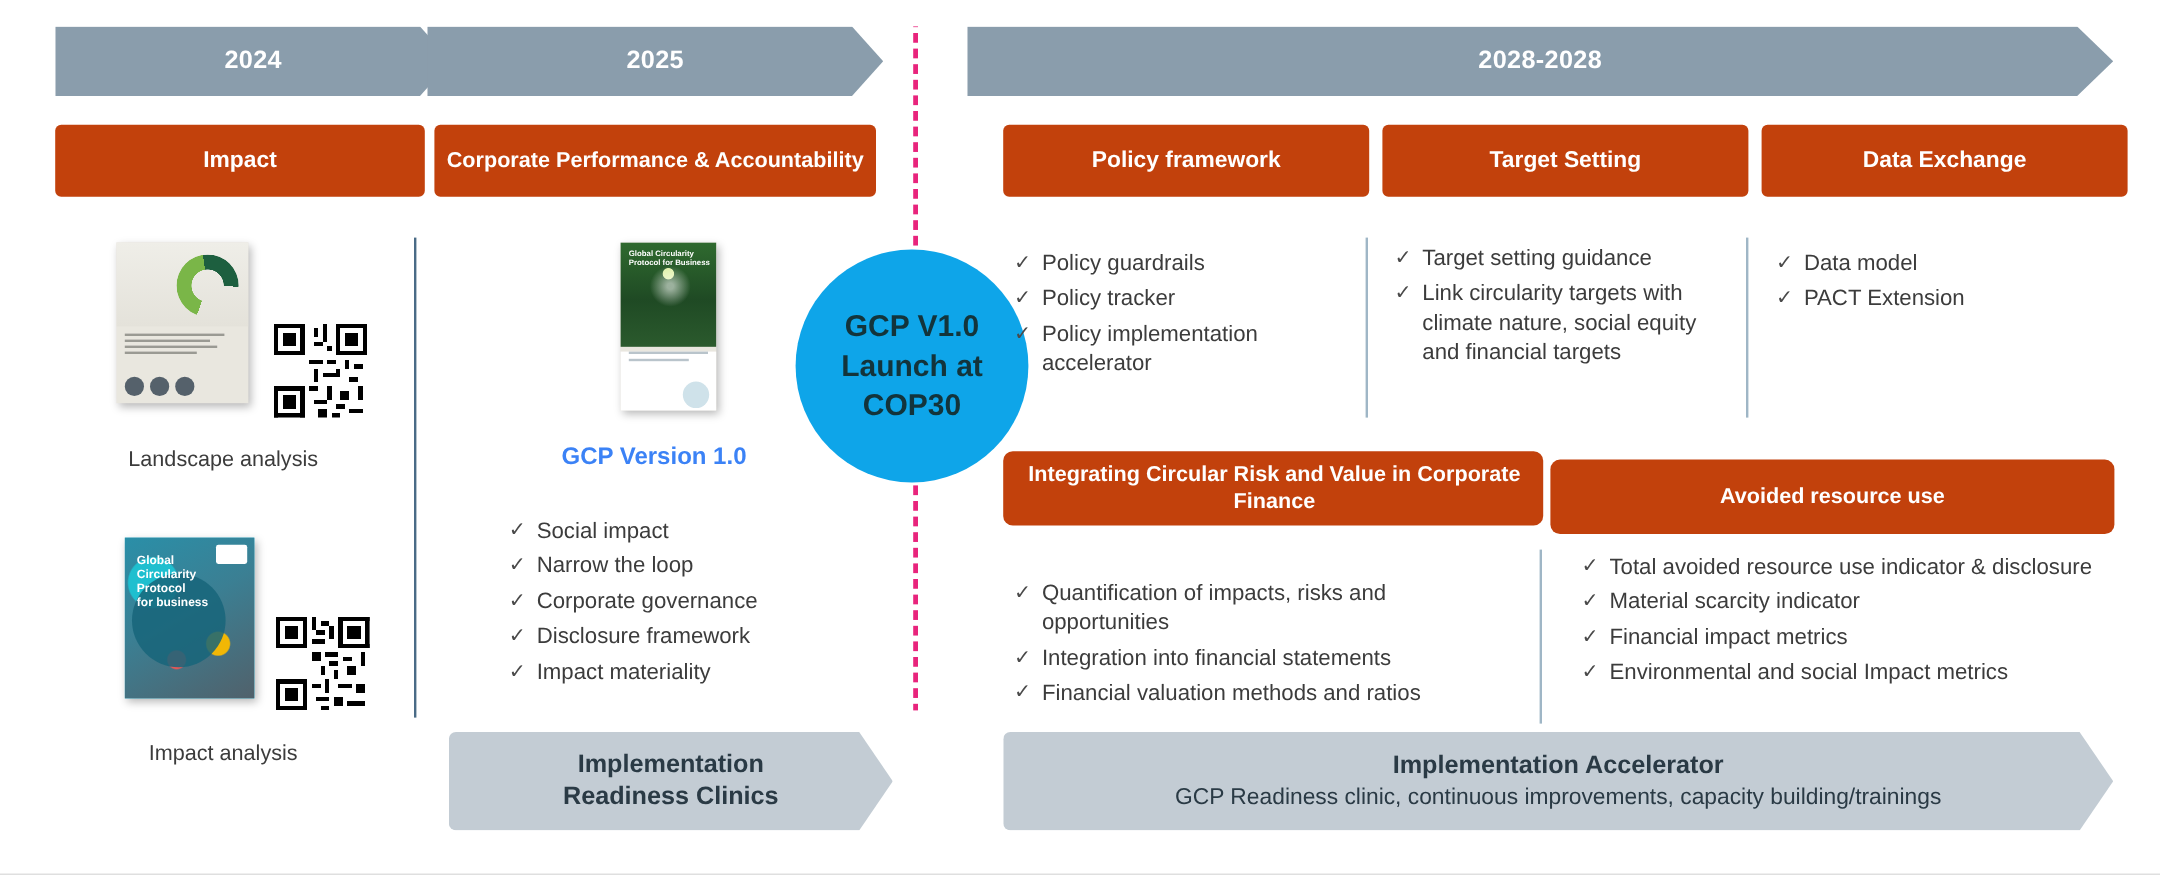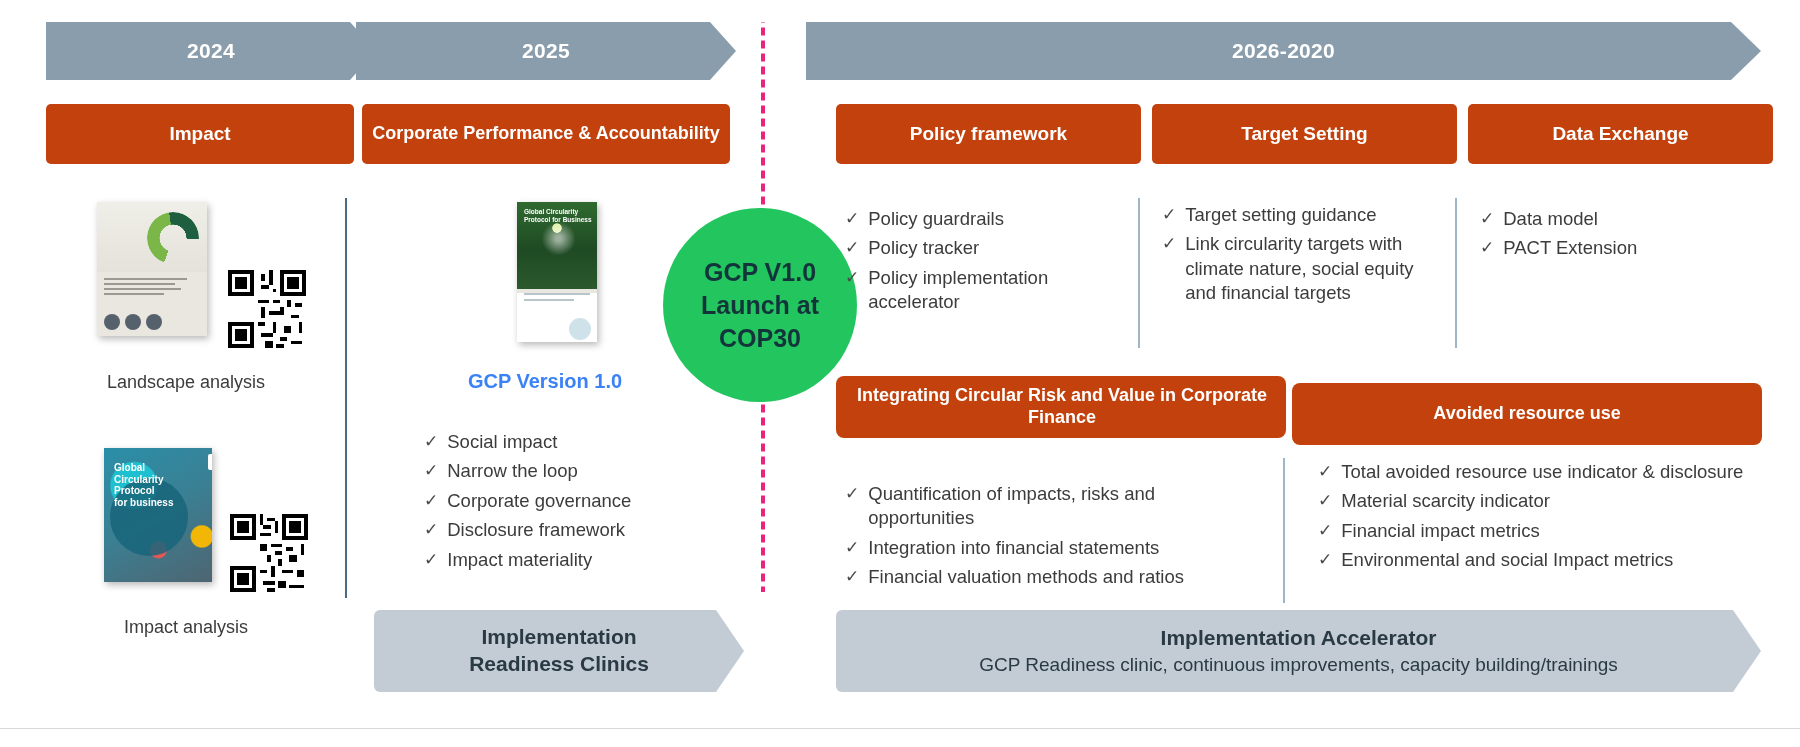--- a/index.html
+++ b/index.html
@@ -98,21 +98,21 @@
     background-size: 4px 13px;
     background-repeat: repeat-y;
   }
 
   
   .circle-badge {
     position: absolute;
     left: 663px; top: 208px;
     width: 194px; height: 194px;
     border-radius: 50%;
-    background: #22c55e;
+    background: #0ea5e9;
     color: #13343b;
     display: flex;
     align-items: center;
     justify-content: center;
     text-align: center;
     font-weight: bold;
     font-size: 25px;
     line-height: 1.32;
   }
 
@@ -161,21 +161,21 @@
   .doc1 .lines i:nth-child(3){width:80%}
   .doc1 .lines i:nth-child(4){width:62%}
   .doc1 .logos { position:absolute; bottom:6px; left:7px; display:flex; gap:5px; align-items:center;}
   .doc1 .logos span { width:16px;height:16px;border-radius:50%;background:#55616b;display:block;}
 
   .doc2 .inner { width:100%; height:100%; background:
       radial-gradient(circle at 22% 28%, #1ebfcf 0 16%, rgba(0,0,0,0) 17%),
       radial-gradient(circle at 72% 66%, #f2b705 0 8%, rgba(0,0,0,0) 9%),
       radial-gradient(circle at 40% 76%, #e45757 0 6%, rgba(0,0,0,0) 7%),
       linear-gradient(150deg,#2a8fa8 0%, #3b7f93 45%, #51616b 100%);
-      position: relative; padding-left: 28px;}
+      position: relative;}
   .doc2 .circle-dk { position:absolute; left:6px; top:30px; width:78px;height:78px;border-radius:50%;
       background:#18657a; opacity:.85;}
   .doc2 .ttl { position:absolute; left:10px; top:14px; color:#fff; font-weight:bold; font-size:10px; line-height:1.15; z-index:2;}
   .doc2 .badge { position:absolute; right:6px; top:6px; width:26px;height:16px;background:#ffffff;border-radius:2px;}
 
   .doc3 .img { height: 62%; background:
       radial-gradient(circle at 50% 30%, #dff0a8 0 6%, rgba(0,0,0,0) 7%),
       linear-gradient(180deg,#2f6a2f 0%, #1f4a24 55%, #2b5a2d 100%); position: relative;}
   .doc3 .img:after { content:""; position:absolute; inset:0;
       background: radial-gradient(circle at 52% 42%, rgba(255,255,255,.55) 0 4%, rgba(255,255,255,0) 26%);}
@@ -236,21 +236,21 @@
 
 <div class="canvas">
 
   <div class="chevron chev-2024">
     <span>2024</span>
   </div>
   <div class="chevron chev-2025">
     <span>2025</span>
   </div>
   <div class="chevron chev-2628">
-    <span>2026-2020</span>
+    <span>2028-2028</span>
   </div>
 
   <div class="pill pill-impact">
     <span>Impact</span>
   </div>
   <div class="pill pill-policy">
     <span>Policy framework</span>
   </div>
   <div class="pill pill-corp">
     <span>Corporate Performance &amp; Accountability</span>

